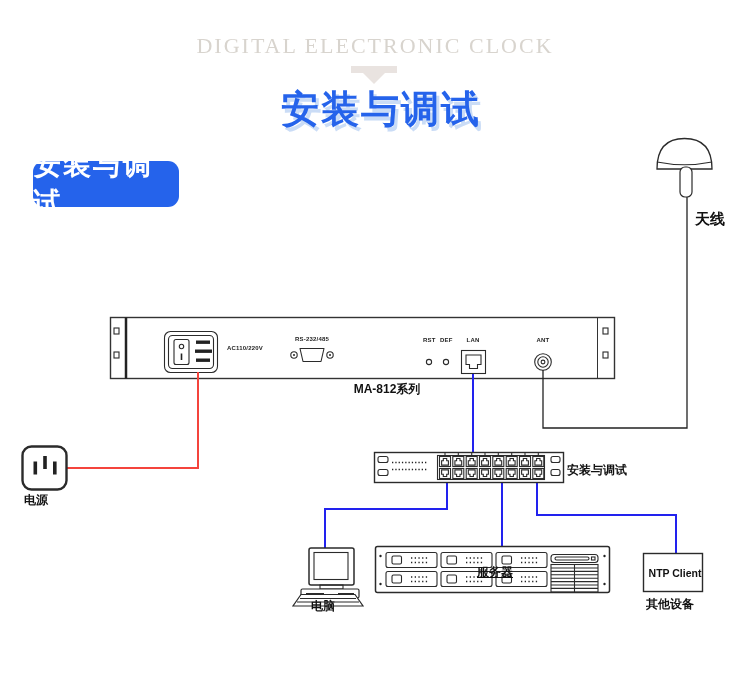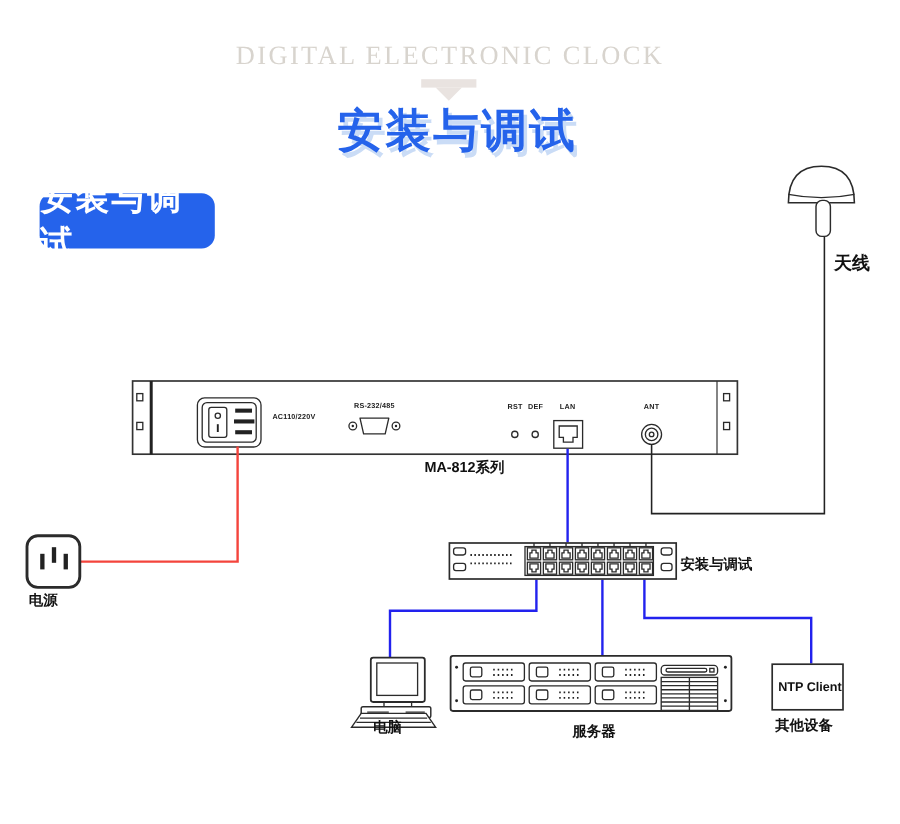--- a/index.html
+++ b/index.html
@@ -235,15 +235,15 @@
 <span class="lbl lbl-xs" style="left:227px;top:345px;">AC110/220V</span>
 <span class="lbl lbl-xs center" style="left:290px;top:336px;width:44px;">RS-232/485</span>
 <span class="lbl lbl-xs" style="left:423px;top:337px;">RST</span>
 <span class="lbl lbl-xs" style="left:440px;top:337px;">DEF</span>
 <span class="lbl lbl-xs center" style="left:464px;top:337px;width:18px;">LAN</span>
 <span class="lbl lbl-xs center" style="left:534px;top:337px;width:18px;">ANT</span>
 <span class="lbl lbl-lg center" style="left:332px;top:381px;width:110px;">MA-812系列</span>
 <span class="lbl lbl-lg" style="left:567px;top:462px;">安装与调试</span>
 <span class="lbl lbl-lg" style="left:24px;top:492px;">电源</span>
 <span class="lbl lbl-lg" style="left:311px;top:598px;">电脑</span>
-<span class="lbl lbl-lg" style="left:477px;top:601px;">服务器</span>
+<span class="lbl lbl-lg" style="left:477px;top:564px;text-decoration:underline;">服务器</span>
 <div class="abs ntp-text">NTP Client</div>
 <span class="lbl lbl-lg" style="left:646px;top:596px;">其他设备</span>
 
 </body></html>

